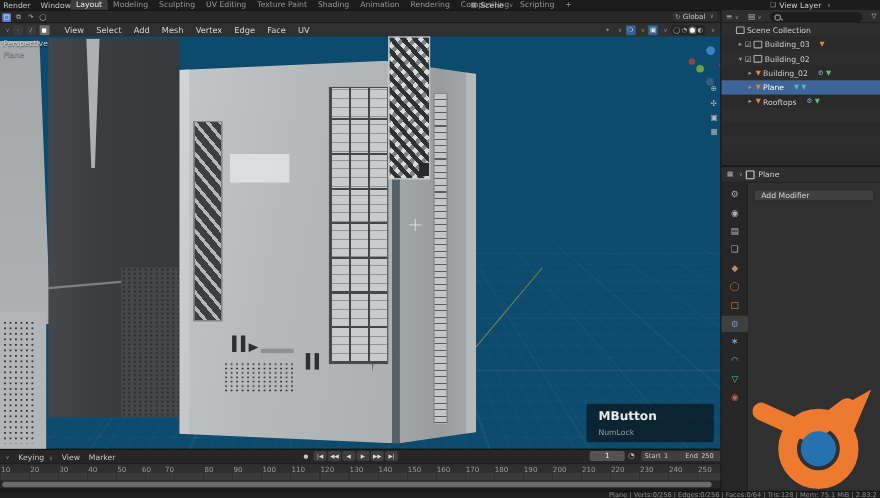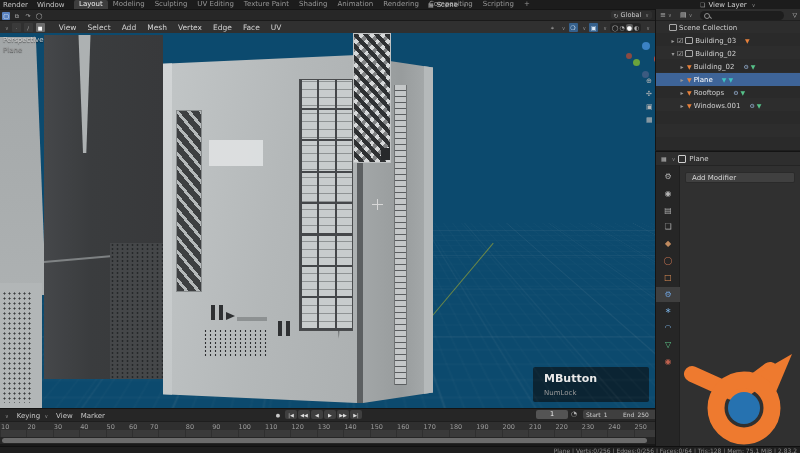--- a/index.html
+++ b/index.html
@@ -4,21 +4,21 @@
 <style>
   html,body{margin:0;padding:0;background:#111;}
   #app{position:relative;width:800px;height:453px;background:#1d1d1d;overflow:hidden;
        font-family:"DejaVu Sans","Liberation Sans",sans-serif;color:#c8c8c8;
        -webkit-user-select:none;user-select:none;font-size:8px;}
   .abs{position:absolute;box-sizing:border-box;}
   .txt{white-space:nowrap;}
   
   #topbar{left:0;top:0;width:800px;height:9px;background:#1c1c1c;text-align:center;}
   #topbar-menus{left:3px;top:0;display:flex;gap:9px;font-size:7px;color:#c3c3c3;height:9px;align-items:center;}
-  #ws-tabs{left:64px;top:0;height:9px;display:flex;align-items:center;font-size:7px;color:#969696;margin-left:10px;}
+  #ws-tabs{left:64px;top:0;height:9px;display:flex;align-items:center;font-size:7px;color:#969696;}
   #ws-tabs .tab{padding:0 5px;height:9px;line-height:9px;}
   #ws-tabs .tab.active{background:#3d3d3d;color:#efefef;border-radius:2px 2px 0 0;}
   .dd-chev{font-size:5px;color:#8a8a8a;margin-left:2px;}
   .mini-ic{font-size:6px;color:#a8a8a8;}
   #scene-grp{left:428px;top:0;height:9px;display:flex;align-items:center;gap:3px;font-size:7px;color:#cfcfcf;}
   #vl-grp{left:700px;top:0;height:9px;display:flex;align-items:center;gap:3px;font-size:7px;color:#cfcfcf;}
   
   #toolrow{left:0;top:9px;width:655px;height:11px;background:#272727;border-top:1px solid #151515;}
   #toolrow-left{left:2px;top:1px;display:flex;gap:3px;align-items:center;height:9px;}
   .sq-ic{width:8px;height:8px;border-radius:1px;display:inline-flex;align-items:center;justify-content:center;font-size:6px;color:#b5b5b5;}
@@ -442,29 +442,20 @@
         </div>
         <div class="orow" style="padding-left: 22px;">
           <span class="exp">▸</span>
           <span class="mesh-ic" style="color: rgb(232, 130, 60);">▼</span>
           <span class="lbl">Rooftops</span>
           <span class="ric">
             <span style="color: rgb(143, 168, 200);">⚙</span>
             <span style="color: rgb(86, 193, 137);">▼</span>
           </span>
         </div>
-        <div class="orow" style="padding-left: 22px;">
-          <span class="exp">▸</span>
-          <span class="mesh-ic" style="color: rgb(232, 130, 60);">▼</span>
-          <span class="lbl">Windows.001</span>
-          <span class="ric">
-            <span style="color: rgb(143, 168, 200);">⚙</span>
-            <span style="color: rgb(86, 193, 137);">▼</span>
-          </span>
-        </div>
       </div>
   </div>
 
   <div id="props" class="abs">
     <div id="props-head" class="abs">
       <span style="font-size:6px;color:#b5b5b5;">▦</span>
       <span class="dd-chev">∨</span>
       <span class="objsq"></span>
       <span>Plane</span>
     </div>

